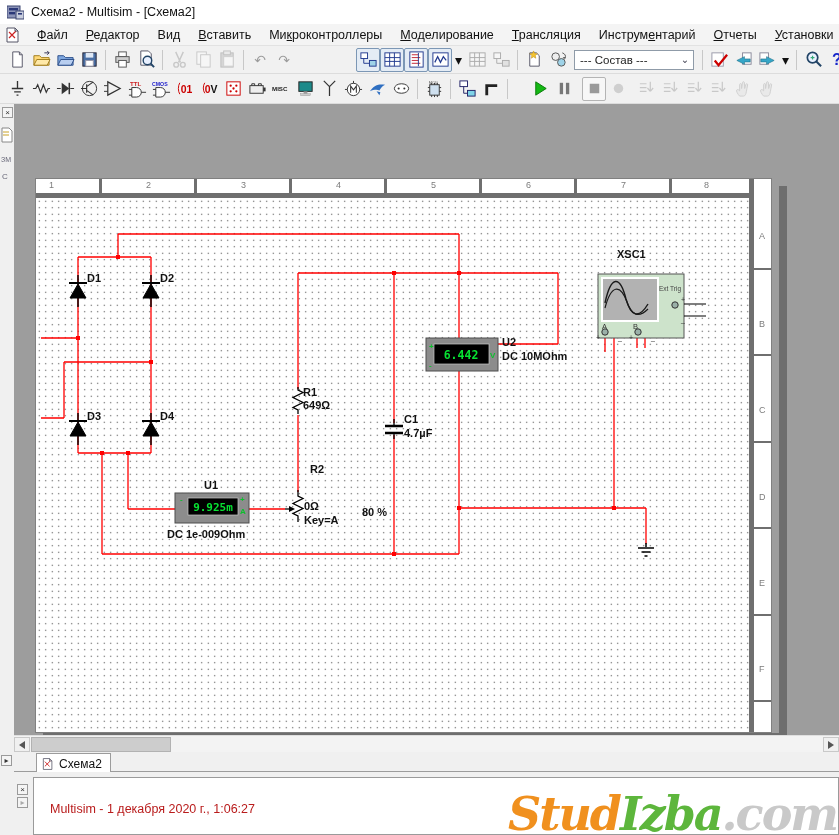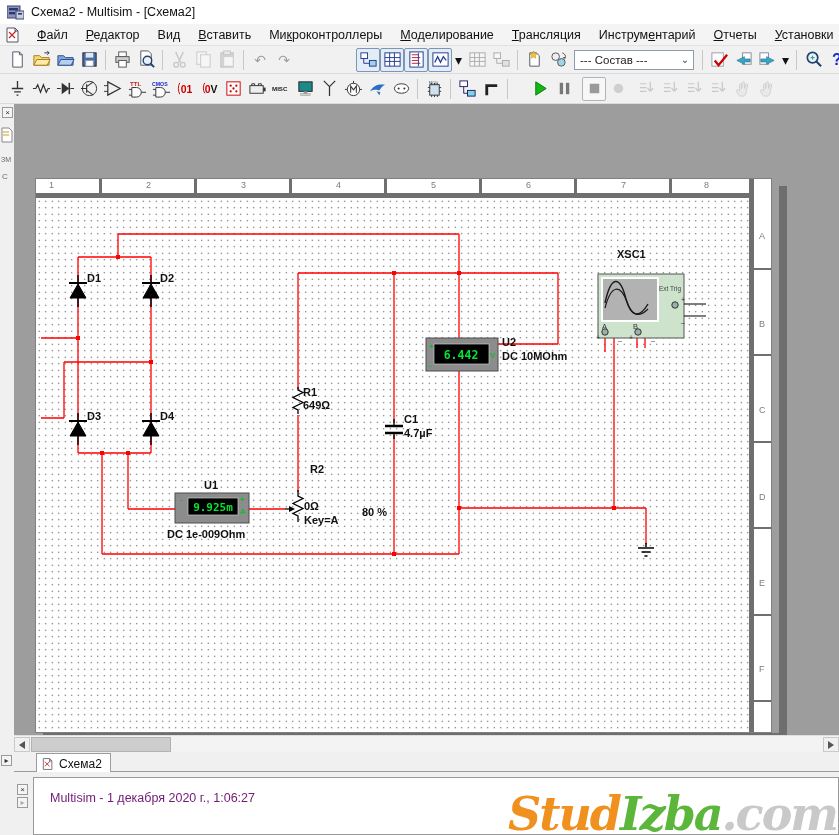--- a/index.html
+++ b/index.html
@@ -56,21 +56,21 @@
           display:flex;align-items:center;justify-content:center;}
   .sarrow i{border-style:solid;display:block;width:0;height:0;}
   #sthumb{position:absolute;left:17px;top:1px;width:140px;height:15px;background:#cdcdcd;border:1px solid #b2b2b2;box-sizing:border-box;}
   #tabrow{position:absolute;left:14px;top:752px;width:825px;height:20px;background:#f0f0f0;border-bottom:1px solid #9c9c9c;box-sizing:border-box;}
   #tab-active{position:absolute;left:22px;top:1px;height:19px;background:#ffffff;border:1px solid #9c9c9c;border-bottom:none;
               display:flex;align-items:center;padding:0 8px 0 4px;font-size:12px;}
   #tab-active svg{width:14px;height:14px;margin-right:4px;}
   #tabnav{position:absolute;left:-13px;top:3px;}
   #bottompanel{position:absolute;left:0;top:772px;width:839px;height:63px;background:#f0f0f0;}
   #panelbody{position:absolute;left:33px;top:5px;width:806px;height:58px;background:#ffffff;border:1px solid #9a9a9a;box-sizing:border-box;}
-  #statusline{position:absolute;left:16px;top:13px;font-size:12.5px;color:#701a75;}
+  #statusline{position:absolute;left:16px;top:24px;font-size:12.5px;color:#b91c1c;}
   #watermark{position:absolute;right:2px;bottom:-6px;font-family:"DejaVu Serif",serif;font-style:italic;font-weight:bold;
              font-size:46px;letter-spacing:-2px;white-space:nowrap;}
   #watermark .w1{color:#f0901e;} #watermark .w2{color:#5db63c;} #watermark .w3{color:#c9c9c9;}
   svg text{font-family:"Liberation Sans",sans-serif;}
   .clab{font-size:11px;font-weight:bold;fill:#111;}
   .meter-txt{font-family:"DejaVu Sans Mono",monospace;font-weight:bold;fill:#07e232;}
   .gm{font-size:8px;fill:#0bc02c;font-weight:bold;}
 </style>
 </head>
 <body>

